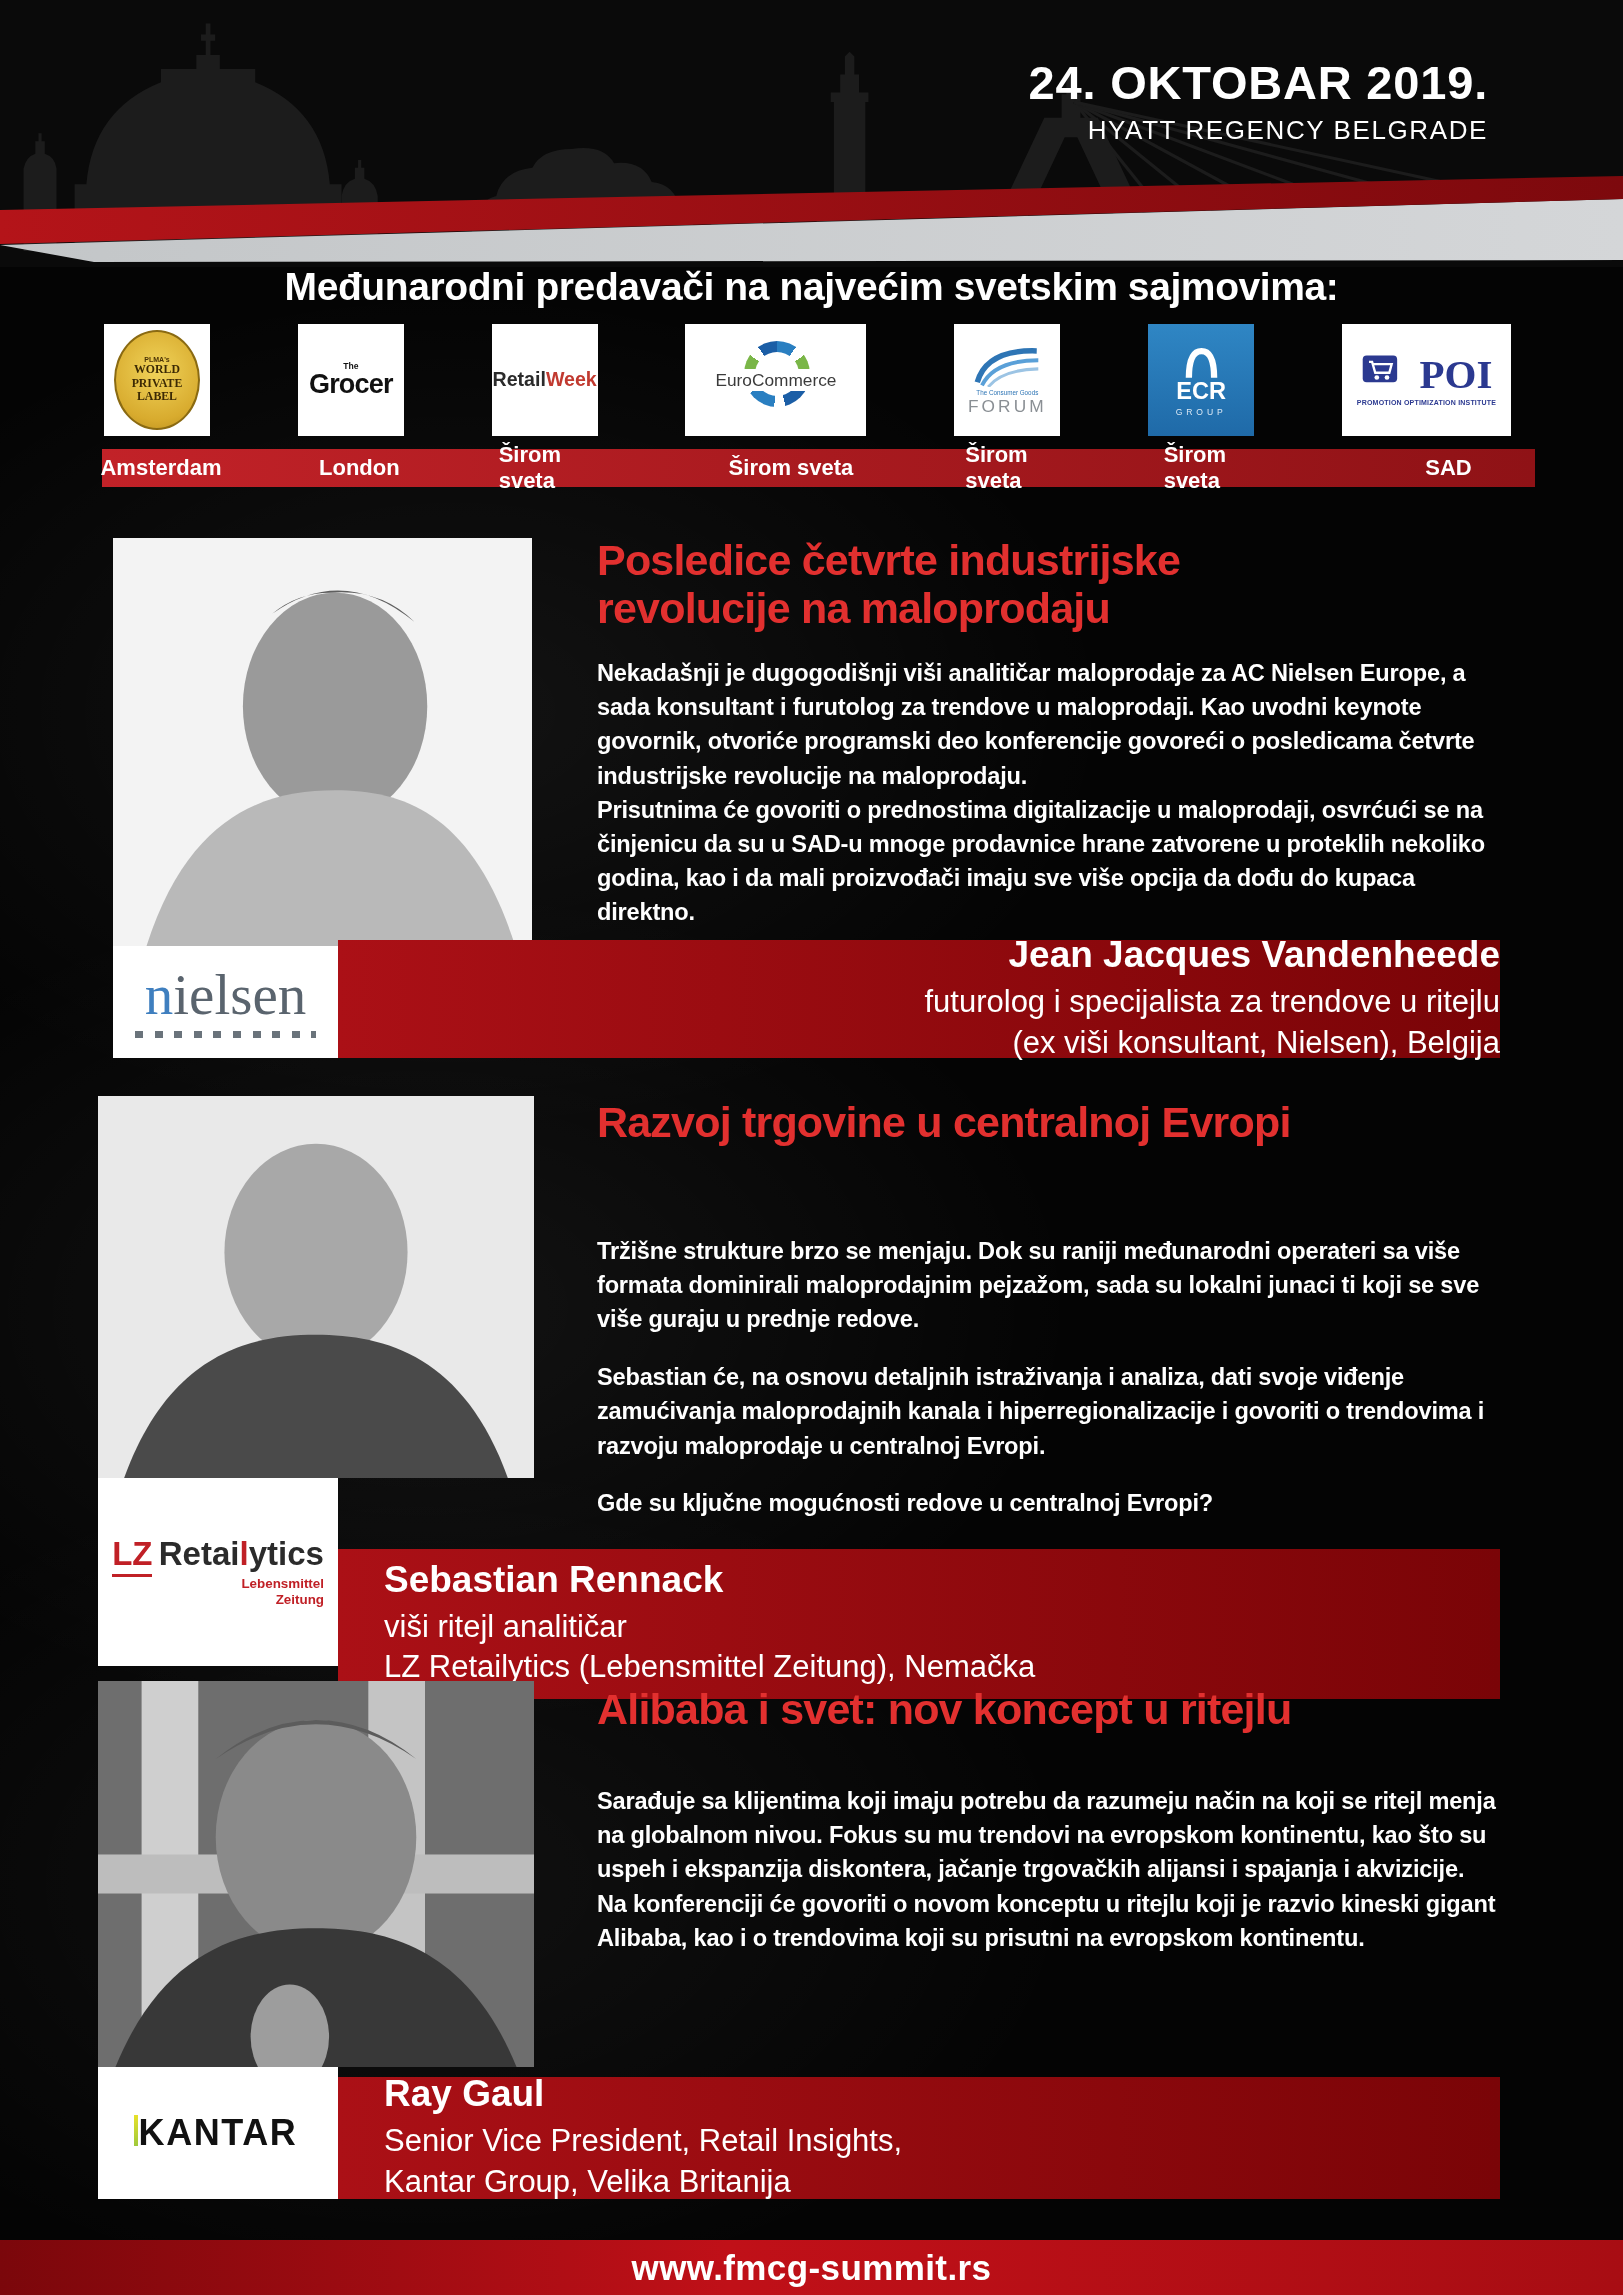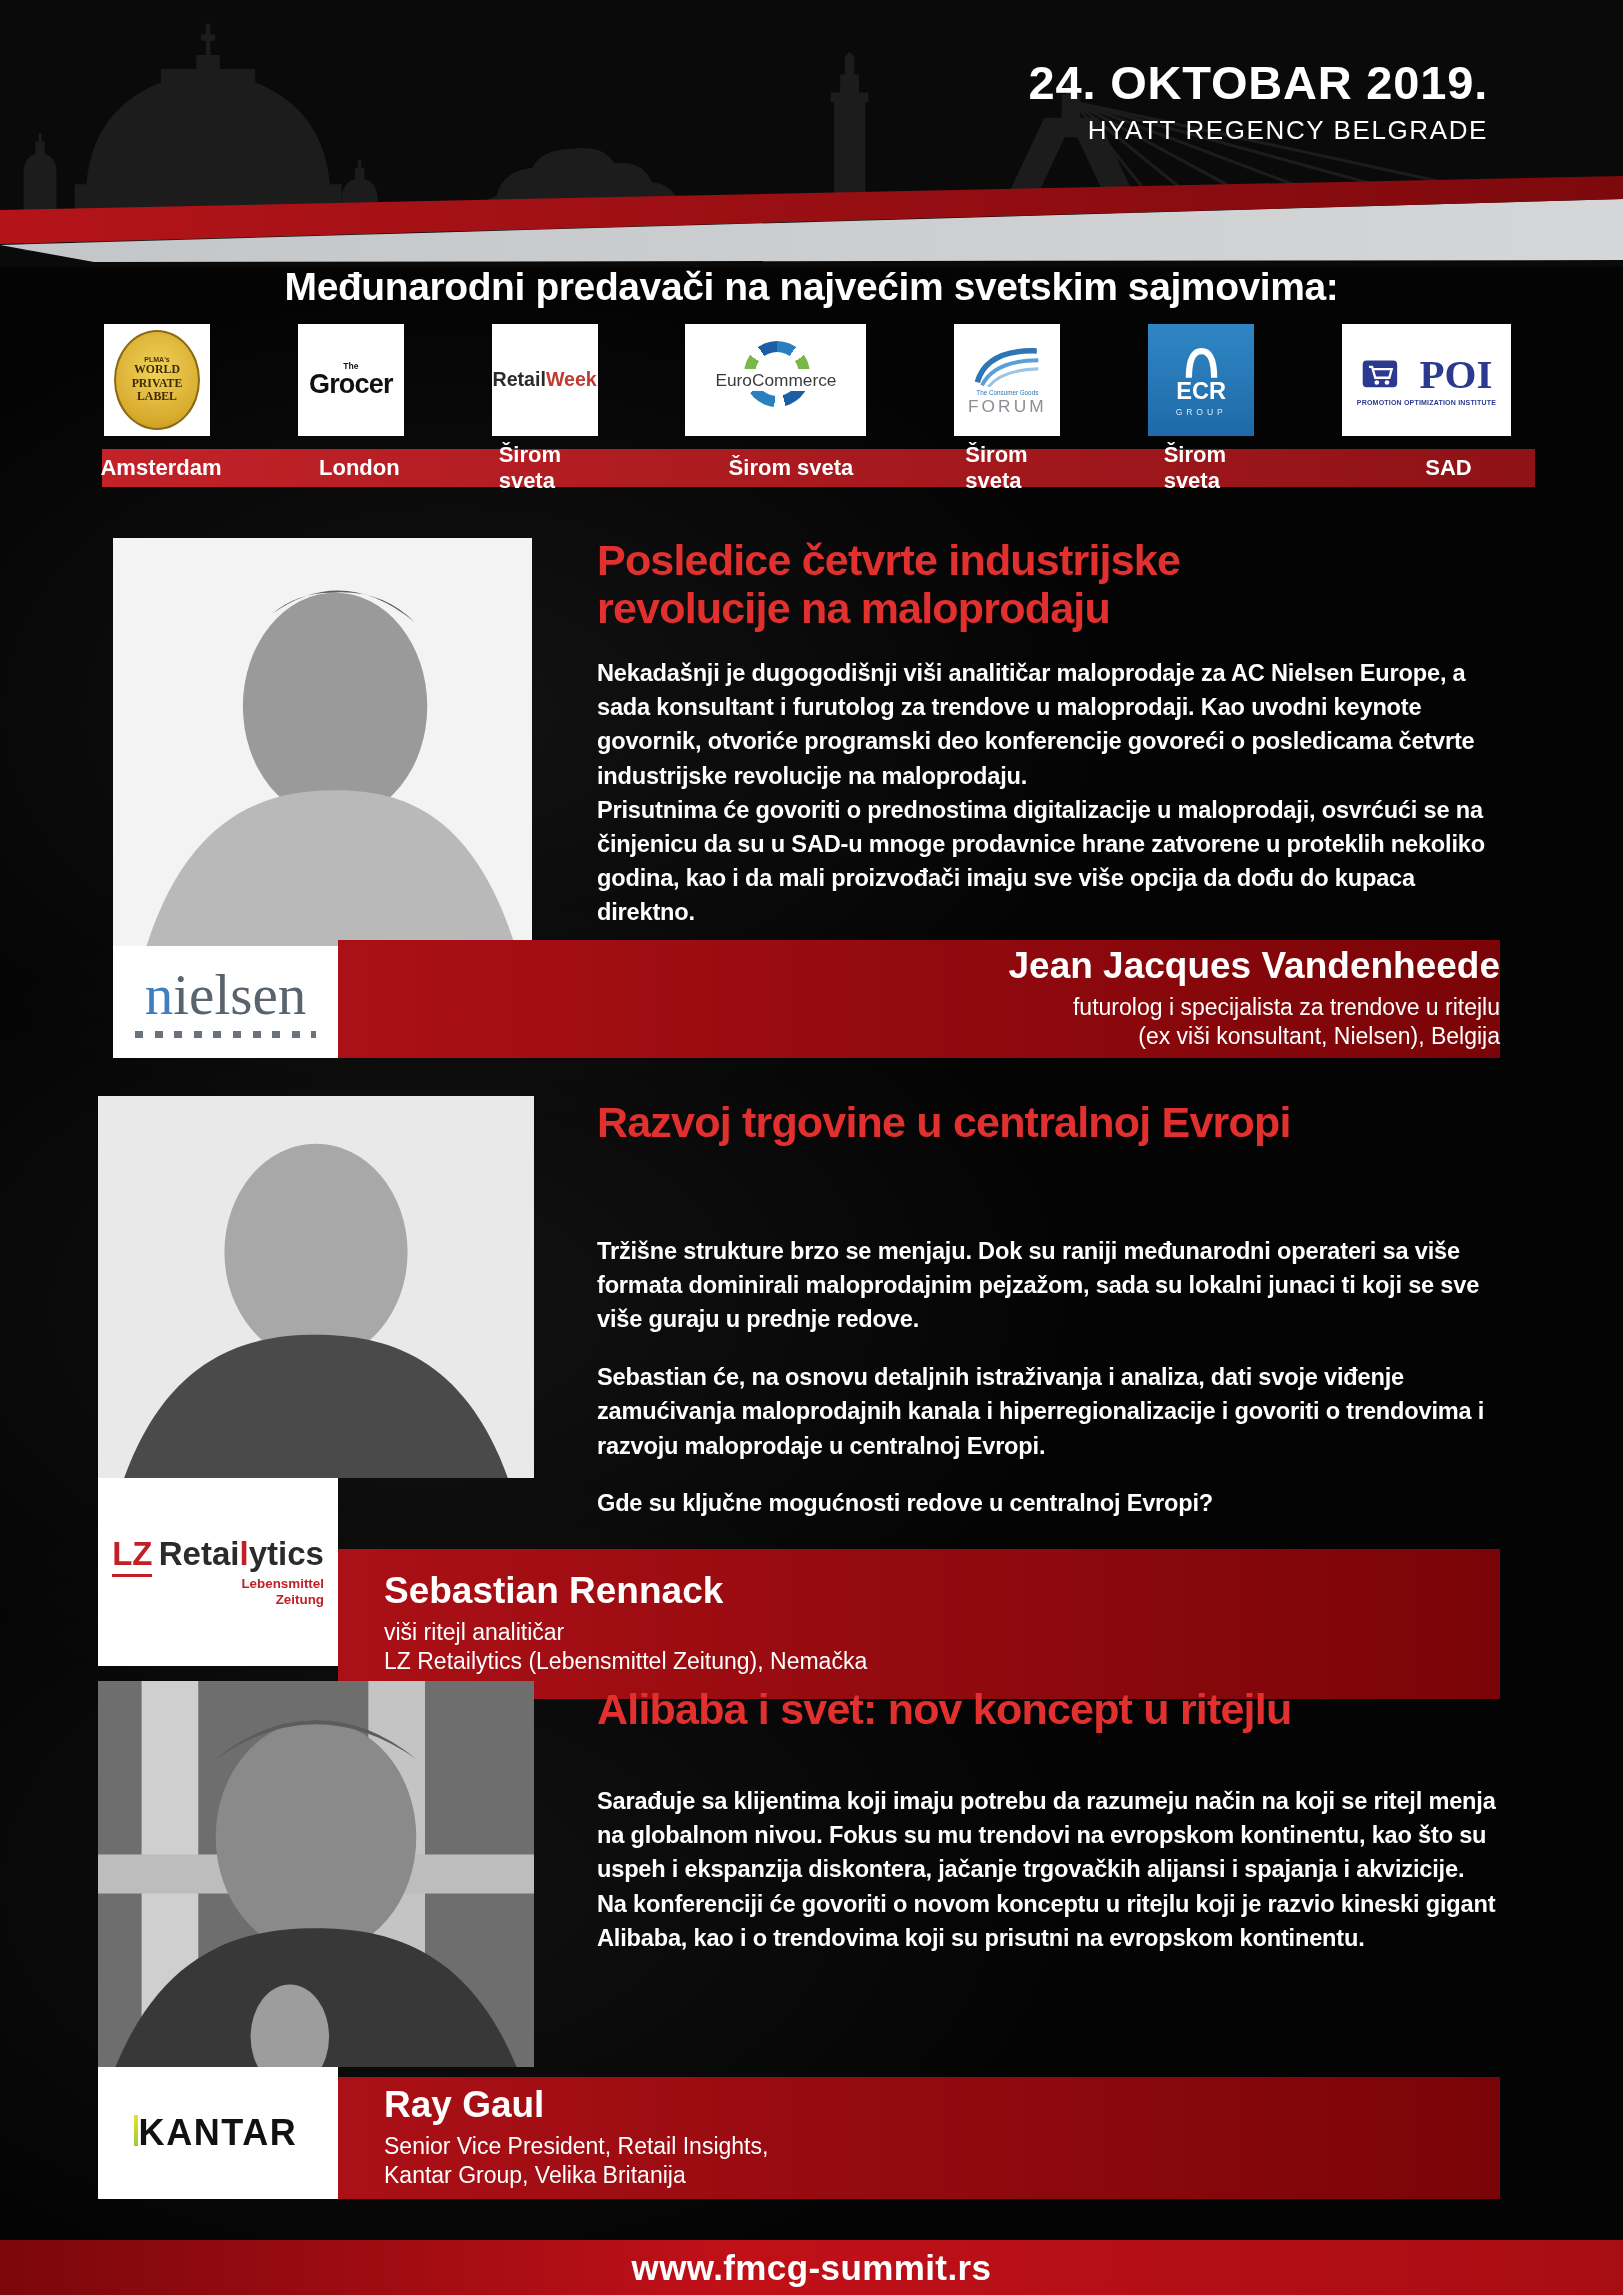--- a/index.html
+++ b/index.html
@@ -55,21 +55,21 @@
   .euroc-text{position:relative;z-index:2;font-size:17.3px;color:#3b3b3b;background:#fff;
       padding:0.8px 1.6px;font-weight:400;}
   .cgf-arcs{width:72px;height:44px;margin-bottom:3.1px;}
   .cgf-small{font-size:6.3px;color:#2e75b5;line-height:1;}
   .cgf-main{font-size:17.3px;color:#8a8f94;letter-spacing:3.1px;line-height:1.2;font-weight:400;}
   .ecr-box{width:100%;height:100%;background:linear-gradient(180deg,#2f86c4,#1f6aa8);
       display:flex;flex-direction:column;align-items:center;justify-content:center;}
   .ecr-arch{width:41px;height:35px;margin-bottom:1.6px;}
   .ecr-main{font-size:23.6px;font-weight:800;color:#fff;line-height:1;}
   .ecr-sub{font-size:8.6px;color:#dbe9f5;letter-spacing:3.9px;margin-top:3.1px;}
-  .poi-row{display:flex;align-items:flex-end;gap:18px;}
+  .poi-row{display:flex;align-items:flex-start;gap:18px;}
   .poi-cart{width:41px;height:36px;}
   .poi-main{font-family:"Liberation Serif",serif;font-size:41px;font-weight:700;color:#2b3990;line-height:1;}
   .poi-sub{font-size:7px;font-weight:700;color:#2b3990;margin-top:3.1px;letter-spacing:0.2px;}
 
   
   .loc-bar{position:absolute;top:449px;left:102px;width:1433px;height:38px;
       background:linear-gradient(90deg,#c22228,#8f1216);
       display:flex;justify-content:space-between;align-items:center;}
   .loc-cell{display:flex;align-items:center;justify-content:center;
       font-size:22px;font-weight:700;color:#fff;}
@@ -83,21 +83,21 @@
       letter-spacing:-0.8px;line-height:1.12;}
   .sec-body{position:absolute;width:899px;font-size:23.6px;font-weight:700;
       color:#fff;line-height:1.45;letter-spacing:-0.2px;}
   .sec-body p{margin:0;}
   .sec-body p.gap{margin-top:23.6px;}
   .logo-strip{position:absolute;background:#fff;display:flex;flex-direction:column;
       align-items:center;justify-content:center;}
   .banner{position:absolute;background:linear-gradient(90deg,#ab1016,#7a0407);
       display:flex;flex-direction:column;justify-content:center;padding-left:46px;box-sizing:border-box;}
   .banner-name{font-size:37px;font-weight:700;color:#fff;line-height:1.1;margin-bottom:6.3px;}
-  .banner-role{font-size:23px;font-weight:400;color:#fff;line-height:1.3;}
+  .banner-role{font-size:31px;font-weight:400;color:#fff;line-height:1.3;}
 
   
   .nielsen-word{font-family:"Liberation Serif",serif;font-size:57px;color:#5a646e;line-height:1;}
   .nielsen-word .blue{color:#3f7fbf;}
   .nielsen-dots{width:181px;height:6.3px;margin-top:7.9px;
       background:repeating-linear-gradient(90deg,#6a737b 0 7.9px,transparent 7.9px 19.6px);}
 
   
   .lz-line{font-size:33px;font-weight:700;line-height:1;white-space:nowrap;}
   .lz-lz{color:#c02026;border-bottom:3.9px solid #c02026;padding-bottom:1.6px;margin-right:6.3px;}

